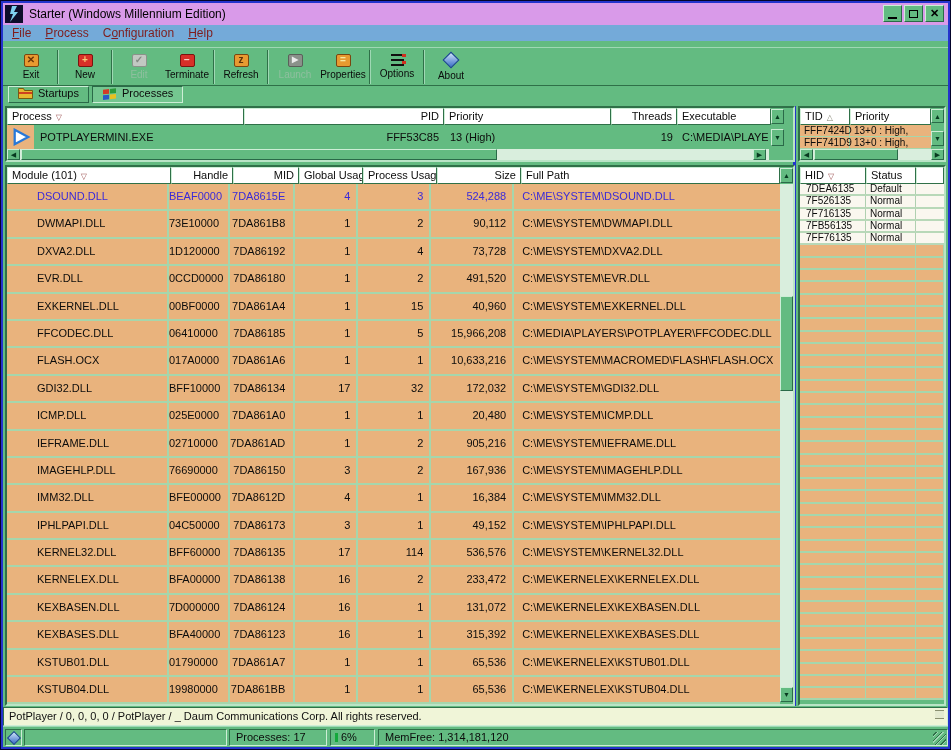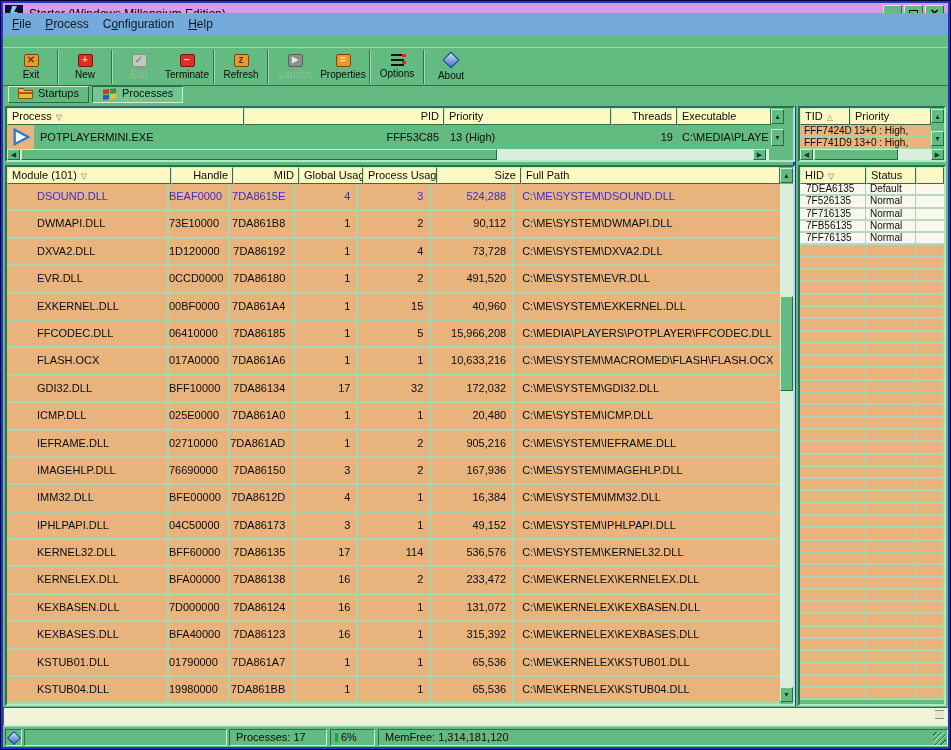--- a/index.html
+++ b/index.html
@@ -16,22 +16,22 @@
   .winbtns{position:absolute;right:4px;top:2px;display:flex;}
   .winbtn{width:19px;height:17px;background:#63bb81;border:1px solid;
           border-color:#cdeed6 #2a6a48 #2a6a48 #cdeed6;box-sizing:border-box;
           display:flex;align-items:center;justify-content:center;font-size:11px;font-weight:bold;color:#000;}
   .winbtn + .winbtn{margin-left:2px;}
   .btn-close{margin-left:4px;}
   .glyph-min{width:9px;height:2px;background:#000;margin-top:9px;}
   .glyph-max{width:9px;height:8px;border:1.5px solid #000;box-sizing:border-box;}
 
   
-  .menubar{position:absolute;left:3px;top:13px;width:945px;height:22px;background:#74aad9;
-           display:flex;align-items:center;font-size:12px;color:#0f172a;}
+  .menubar{position:absolute;left:3px;top:25px;width:945px;height:16px;background:#74aad9;
+           display:flex;align-items:center;font-size:12px;color:#7f1d1d;}
   .menuitem{margin-left:14px;cursor:default;white-space:nowrap;}
   .menuitem:first-child{margin-left:9px;}
   .menuitem u{text-decoration:underline;}
 
   
   .toolbar{position:absolute;left:3px;top:47px;width:945px;height:39px;background:#63bb81;
            border-top:1px solid #9fd8b4;border-bottom:1px solid #2f7048;box-sizing:border-box;
            display:flex;align-items:center;padding-left:4px;}
   .tbtn{width:48px;height:34px;display:flex;flex-direction:column;align-items:center;
         justify-content:center;font-size:10px;color:#0a0a0a;}
@@ -64,21 +64,21 @@
 
   
   .panel{position:absolute;background:#63bb81;border:2px solid;
          border-color:#2f7048 #b9e4c6 #b9e4c6 #2f7048;box-sizing:border-box;overflow:hidden;}
   #proc-panel{left:5px;top:106px;width:790px;height:56px;}
   #tid-panel{left:798px;top:106px;width:148px;height:56px;}
   #mod-panel{left:5px;top:165px;width:790px;height:541px;}
   #hid-panel{left:798px;top:165px;width:148px;height:541px;}
   .splitter{position:absolute;left:793px;top:106px;width:3px;height:600px;background:#2433cc;}
 
-  .hcell{position:absolute;top:0;height:17px;background:#fef9c3;border:1px solid;
+  .hcell{position:absolute;top:0;height:17px;background:#ffffff;border:1px solid;
          border-color:#cdeed6 #2f7048 #2f7048 #cdeed6;box-sizing:border-box;
          font-size:11px;line-height:14px;padding:0 4px;white-space:nowrap;overflow:hidden;}
   .hcell.right{text-align:right;}
   .sort{font-size:8px;margin-left:4px;}
   .sort.desc{color:#a05858;}
   .sort.asc{color:#8a8a7a;}
 
   .sbtn{position:absolute;background:#63bb81;border:1px solid;
         border-color:#cdeed6 #2a6a48 #2a6a48 #cdeed6;box-sizing:border-box;
         display:flex;align-items:center;justify-content:center;font-size:7px;color:#083a20;}
@@ -739,20 +739,21 @@
         </div>
         <div class="hrow empty">
           <div class="hcell2 hc-hid"></div>
           <div class="hcell2 hc-status"></div>
           <div class="hcell2 hc-blank"></div>
         </div>
       </div>
   </div>
 
   <div class="statusbar">
+    <span>PotPlayer / 0, 0, 0, 0 / PotPlayer / _ Daum Communications Corp. All rights reserved.</span>
     <span class="status-grip"></span>
   </div>
 
   <div class="bottombar">
     <div class="bpanel" style="left:2px;width:17px;justify-content:center;">
       <span class="icon-about" style="width:8px;height:8px;margin:0;"></span>
     </div>
     <div class="bpanel" style="left:21px;width:203px;"></div>
     <div class="bpanel" style="left:226px;width:98px;padding-left:6px;">
       <span>Processes: 17</span>

